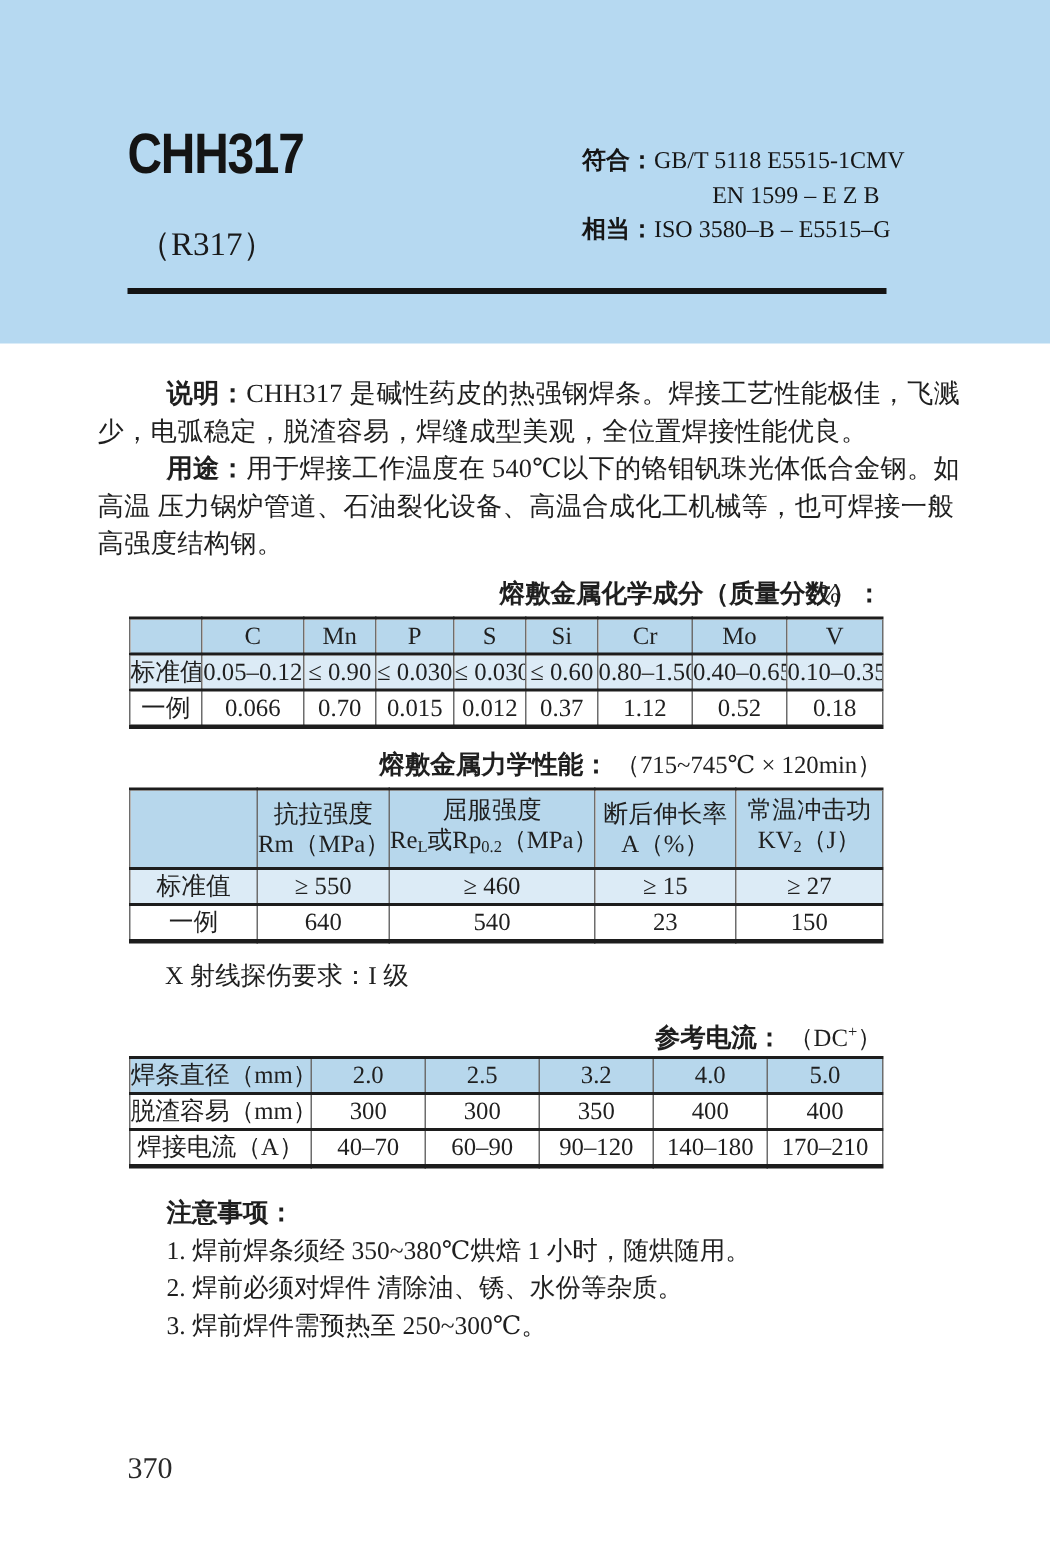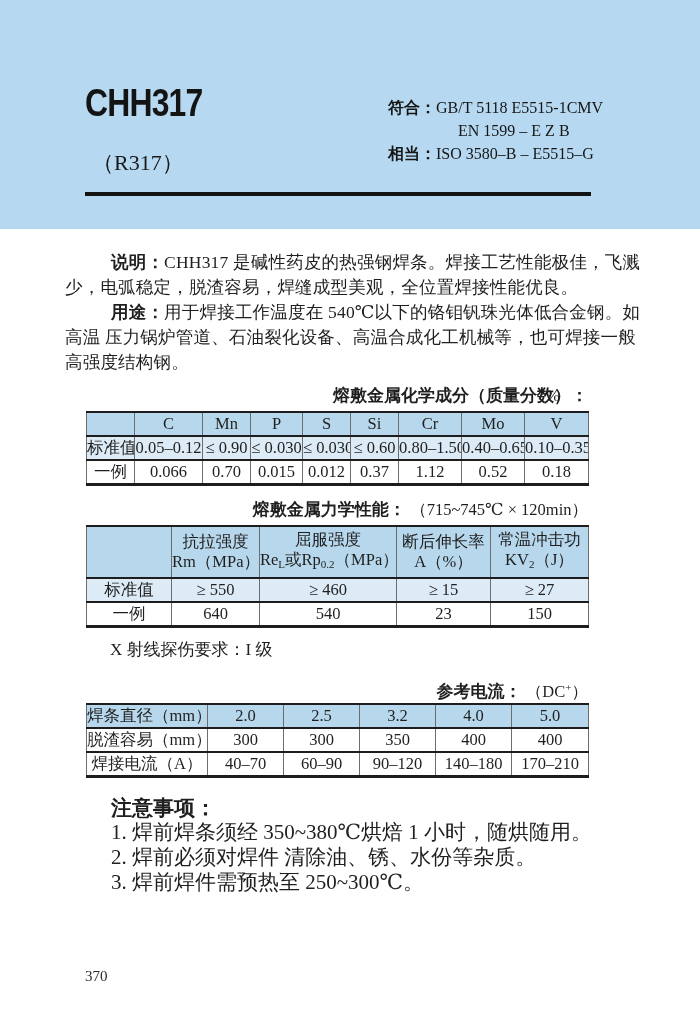--- a/index.html
+++ b/index.html
@@ -17,21 +17,21 @@
   .model-title{
     position:absolute;left:85px;top:84px;
     font-family:"Liberation Sans","DejaVu Sans",sans-serif;
     font-weight:800;font-size:38px;line-height:38px;color:#141414;
     letter-spacing:-1px;transform:scaleX(.84);transform-origin:left center;
   }
   .model-alias{position:absolute;left:92px;top:148px;font-size:22px;color:#1a1a1a;}
   .standards{position:absolute;left:388px;top:96px;font-size:16px;line-height:23px;color:#161616;}
   .std-line{white-space:nowrap;}
   .std-label{font-family:"Liberation Sans","DejaVu Sans",sans-serif;font-weight:700;}
-  .std-indent{padding-left:70px;}
+  .std-indent{padding-left:70px;text-align:center;}
   .header-rule{position:absolute;left:85px;top:192px;width:506px;height:4px;background:#141414;}
 
   
   .content{position:absolute;left:65px;top:250px;width:578px;font-size:17.5px;line-height:25px;}
   .para{margin:0;text-indent:46px;letter-spacing:.2px;}
   .plabel{font-family:"Liberation Sans","DejaVu Sans",sans-serif;font-weight:700;}
 
   .section-title-row{position:relative;margin:8px 0 3px 21px;width:502px;height:25px;text-align:right;}
   .section-title{margin-left:26px;font-family:"Liberation Sans","DejaVu Sans",sans-serif;font-weight:700;font-size:17px;}
   .cond{font-size:16.5px;}
@@ -52,24 +52,24 @@
   }
   .hrow{background:var(--table-header-bg,#b7d7ec);}
   .arow{background:var(--row-alt-bg,#dcebf6);}
   .mech-head td{padding:3px 0;height:auto;}
   .sb{font-size:11px;vertical-align:-3px;}
   .sp{font-size:11px;vertical-align:6px;}
 
   .xray{margin:9px 0 0 45px;font-size:17px;}
   .mech-title{margin-top:11px;}
   .cur-title{margin-top:13px;}
-  .notes{margin-top:17px;margin-left:46px;font-size:21px;line-height:25px;}
+  .notes{margin-top:17px;margin-left:46px;font-size:17px;line-height:25px;}
   .notes-title{font-family:"Liberation Sans","DejaVu Sans",sans-serif;font-weight:700;}
 
-  .page-number{position:absolute;left:85px;top:968px;font-size:15px;color:#2a2a2a;}
+  .page-number{position:absolute;left:85px;top:968px;font-size:20px;color:#2a2a2a;}
 </style>
 </head>
 <body>
 
 <div class="page">
 
   <header class="page-header">
     <div class="model-title">CHH317</div>
     <div class="model-alias">（R317）</div>
     <div class="standards">

